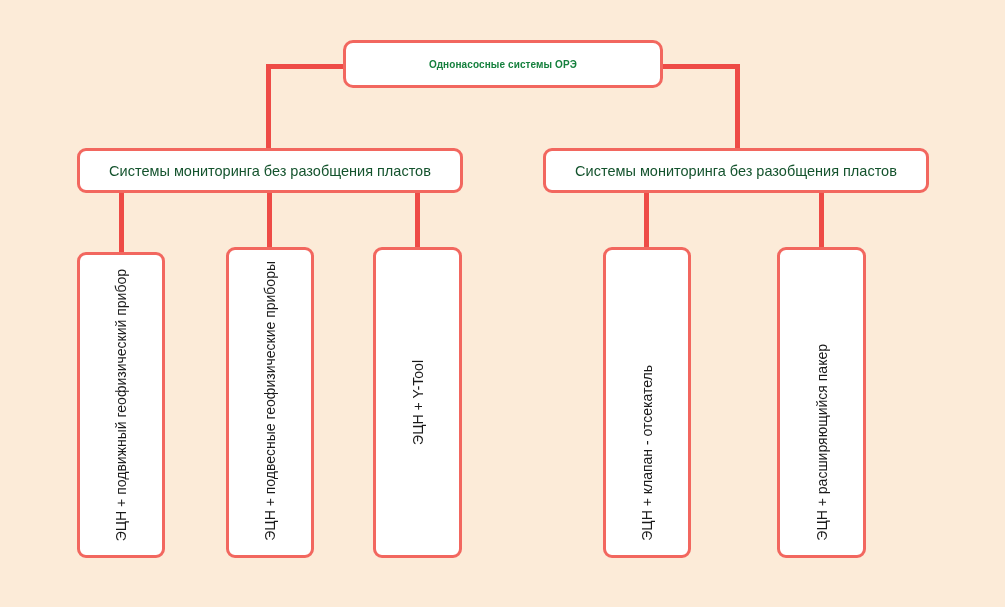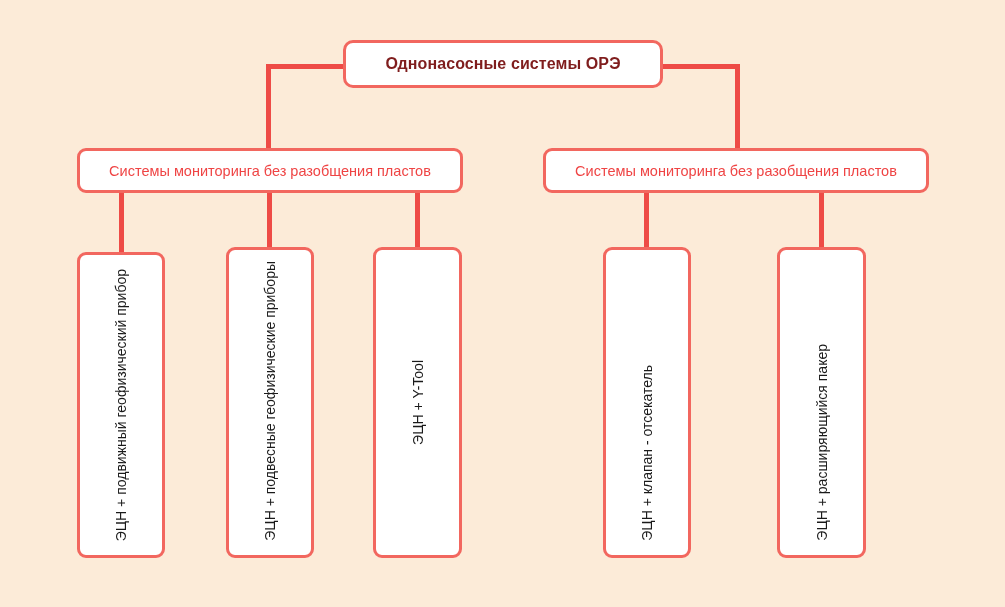--- a/index.html
+++ b/index.html
@@ -40,31 +40,31 @@
     display: flex;
     align-items: center;
     justify-content: center;
     z-index: 3;
   }
 
   .node-root {
     border-radius: 10px;
   }
   .node-root .node-label {
-    font-size: 16px;
+    font-size: 10px;
     font-weight: bold;
-    color: #7f1d1d;
+    color: #15803d;
     letter-spacing: 0.1px;
     white-space: nowrap;
   }
 
   .node-level2 .node-label {
     font-size: 14.5px;
     font-weight: normal;
-    color: #ef4444;
+    color: #14532d;
     white-space: nowrap;
   }
 
   
   .node-leaf {
     align-items: flex-end;
     justify-content: center;
     padding-bottom: 14px;
   }
   .node-leaf.centered {

